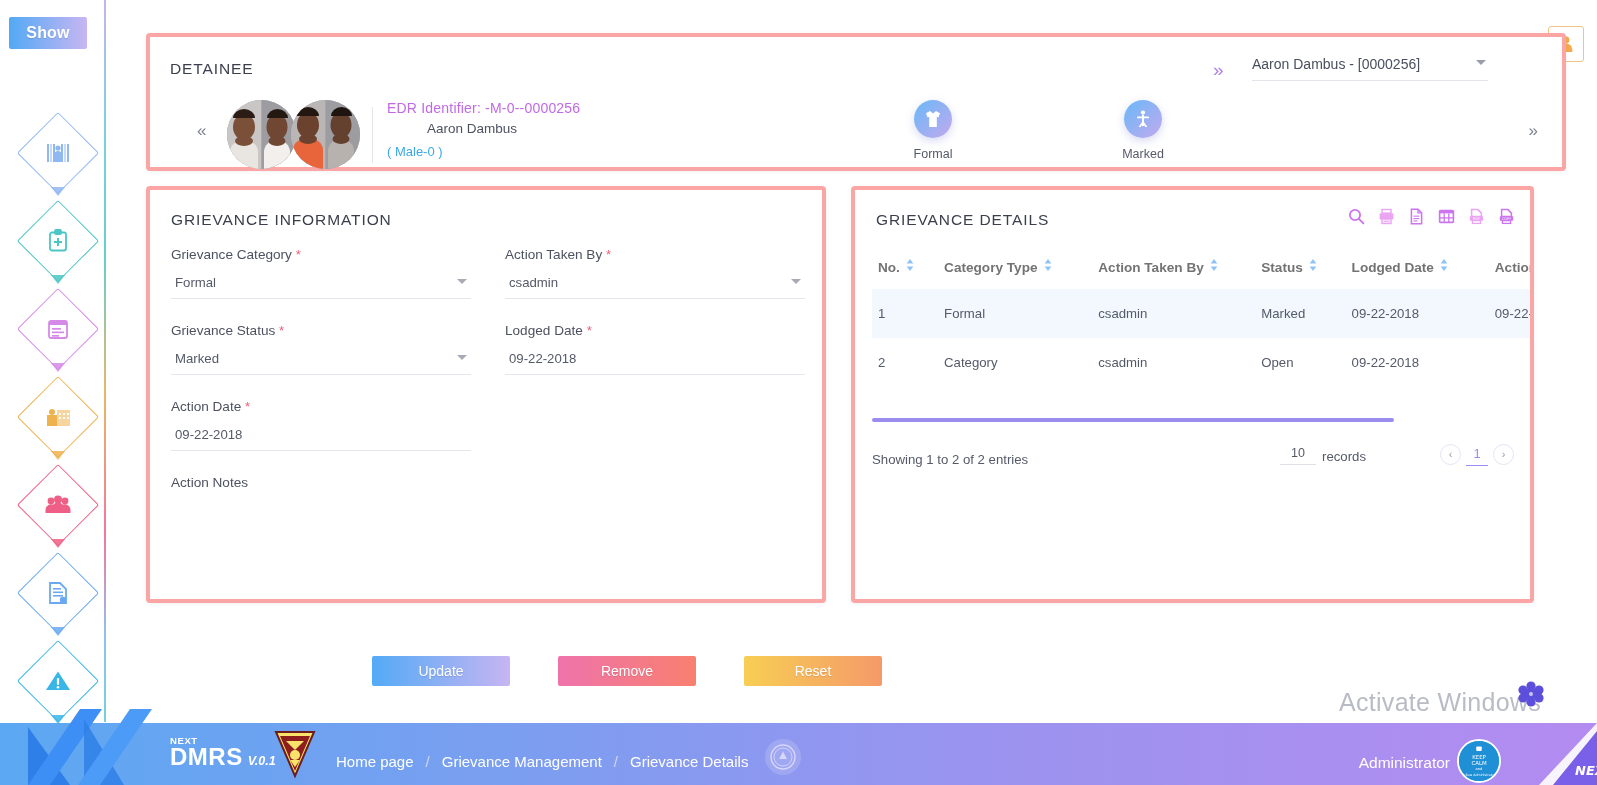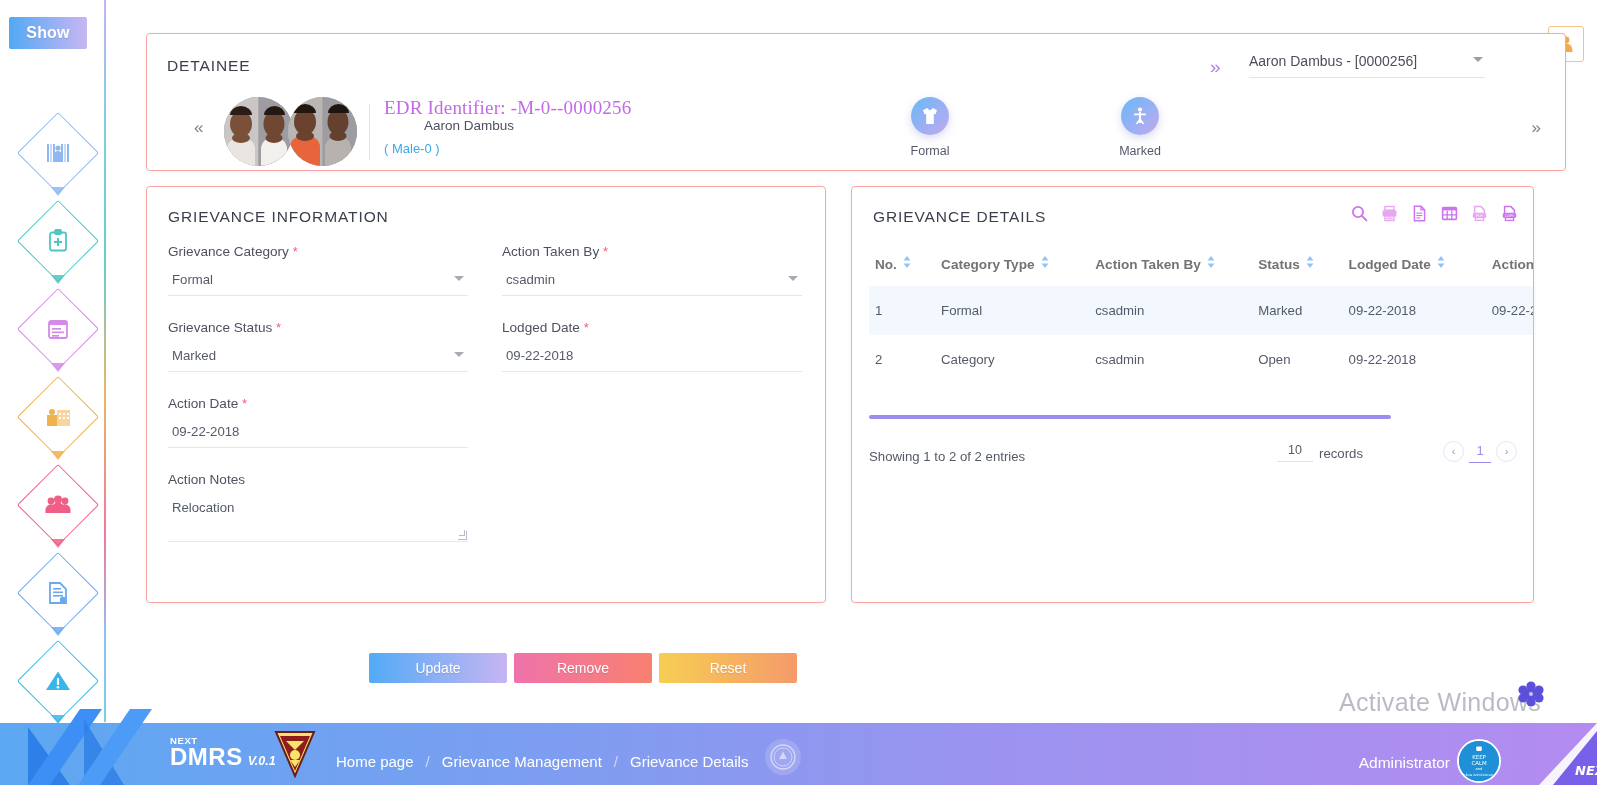--- a/index.html
+++ b/index.html
@@ -47,21 +47,21 @@
     border-right: 7px solid transparent; border-top: 9px solid currentColor;
     opacity:.85;
   }
   .nav-diamond .gl { position: relative; z-index: 2; display:block; }
 
   
   #main { position: absolute; left: 118px; top: 0; right: 0; bottom: 0; background: #fff; overflow:hidden; }
 
   .card {
     position: absolute; background: #ffffff;
-    border: 1px solid #fca5a5; border-radius: 4px;
+    border: 4px solid #fca5a5; border-radius: 4px;
     box-shadow: 0 1px 4px rgba(60,70,100,.07);
   }
 
   
   #card-detainee { left: 28px; top: 33px; width: 1420px; height: 138px; }
   .card-title {
     font-size: 15.5px; color: #3b3f4c; letter-spacing: .9px;
     font-weight: 400;
   }
   #detainee-title { position:absolute; left: 20px; top: 23px; }
@@ -77,21 +77,21 @@
     position: absolute; top: 63px; width: 69px; height: 69px; border-radius: 50%;
     overflow: hidden; background: #b9b9bd;
   }
   #mug1 { left: 77px; }
   #mug2 { left: 141px; }
   .mug-div {
     position:absolute; left: 222px; top: 70px; width:1px; height: 56px; background:#e6e6ea;
   }
   #edr-id {
     position: absolute; left: 237px; top: 63px;
-    font-size: 19px; color: #c269e8; letter-spacing: .2px; font-family: Liberation Serif, serif;
+    font-size: 14px; color: #c269e8; letter-spacing: .2px;
   }
   #detainee-name {
     position: absolute; left: 237px; top: 84px;
     font-size: 13.5px; color: #4d5160; margin-left: 40px;
   }
   #detainee-gender {
     position: absolute; left: 237px; top: 107px;
     font-size: 13px; color: #3ba8e8;
   }
   .status-chip { position: absolute; top: 63px; width: 90px; text-align: center; cursor:pointer; }
@@ -152,21 +152,21 @@
   .ctrl.area { min-height: 46px; }
   .ctrl .grip {
     position:absolute; right:1px; bottom:1px; width:9px; height:9px;
     border-right:1px solid #b9bcc6; border-bottom:1px solid #b9bcc6;
     transform: skewX(-0deg);
   }
   .ctrl .grip::before{
     content:""; position:absolute; right:1px; bottom:3px; width:5px;height:5px;
     border-right:1px solid #b9bcc6; border-bottom:1px solid #b9bcc6;
   }
-  #btn-row { position: absolute; left: 222px; top: 466px; display: flex; }
+  #btn-row { position: absolute; left: 222px; top: 466px; display: flex; gap: 41px; }
   .act-btn {
     width: 138px; height: 30px; border: none; border-radius: 2px;
     color: #fff; font-size: 14px; cursor: pointer; margin-right: 7px;
     text-shadow: 0 1px 1px rgba(0,0,0,.12);
   }
   #btn-update { background: linear-gradient(to right,#53aaf6 0%, #c7b5f2 100%); }
   #btn-remove { background: linear-gradient(to right,#ef73ab 0%, #f8806f 100%); }
   #btn-reset  { background: linear-gradient(to right,#f7ce53 0%, #f59a6a 100%); margin-right:0; }
 
   
@@ -498,24 +498,20 @@
 
         <div class="field">
           <span class="lab"><span>Action Date</span> <span class="req">*</span></span>
           <div class="ctrl">
             <span class="v">09-22-2018</span>
           </div>
         </div>
 
         <div class="field">
           <span class="lab"><span>Action Notes</span></span>
-          <div class="ctrl area">
-            <span class="v">Relocation</span>
-            <span class="grip"></span>
-          </div>
         </div>
       </div>
 
       <div class="form-col" id="col-right">
         <div class="field">
           <span class="lab"><span>Action Taken By</span> <span class="req">*</span></span>
           <div class="ctrl sel">
             <span class="v">csadmin</span>
             <span class="caret"></span>
           </div>

